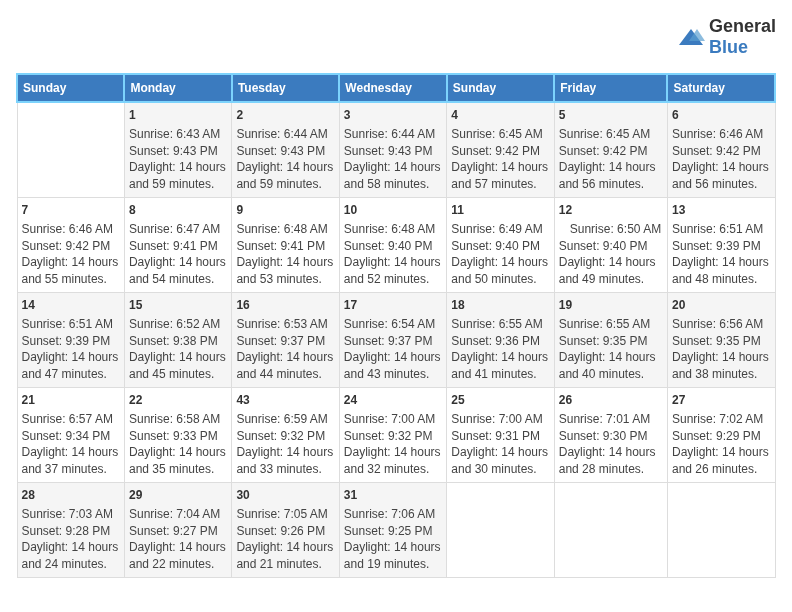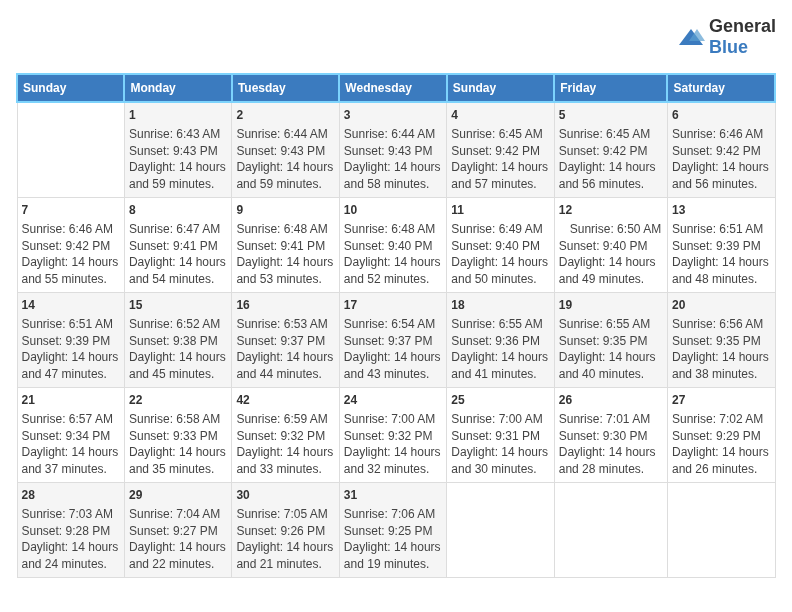--- a/index.html
+++ b/index.html
@@ -217,21 +217,21 @@
       </tr>
       <tr>
         <td><span class="day-number">21</span><span class="day-info" style="white-space: pre-line;">Sunrise: 6:57 AM
 Sunset: 9:34 PM
 Daylight: 14 hours
 and 37 minutes.</span></td>
         <td><span class="day-number">22</span><span class="day-info" style="white-space: pre-line;">Sunrise: 6:58 AM
 Sunset: 9:33 PM
 Daylight: 14 hours
 and 35 minutes.</span></td>
-        <td><span class="day-number">42</span><span class="day-info" style="white-space: pre-line;">Sunrise: 6:59 AM
+        <td><span class="day-number">43</span><span class="day-info" style="white-space: pre-line;">Sunrise: 6:59 AM
 Sunset: 9:32 PM
 Daylight: 14 hours
 and 33 minutes.</span></td>
         <td><span class="day-number">24</span><span class="day-info" style="white-space: pre-line;">Sunrise: 7:00 AM
 Sunset: 9:32 PM
 Daylight: 14 hours
 and 32 minutes.</span></td>
         <td><span class="day-number">25</span><span class="day-info" style="white-space: pre-line;">Sunrise: 7:00 AM
 Sunset: 9:31 PM
 Daylight: 14 hours

